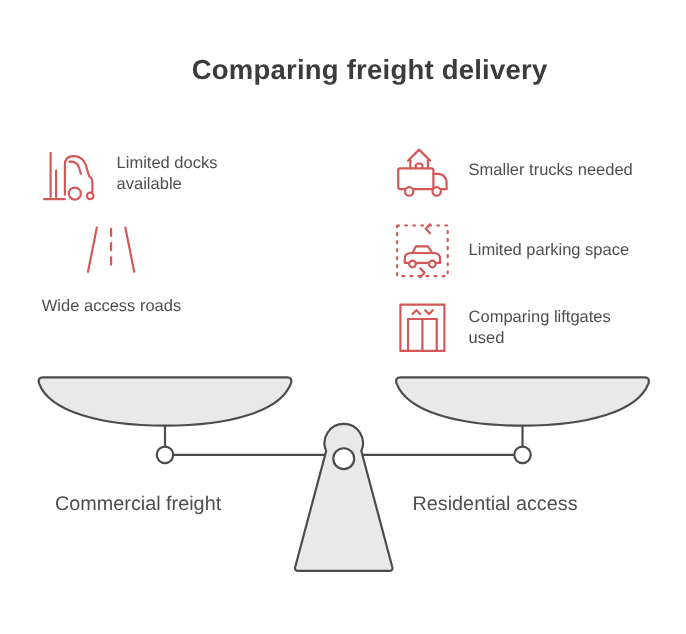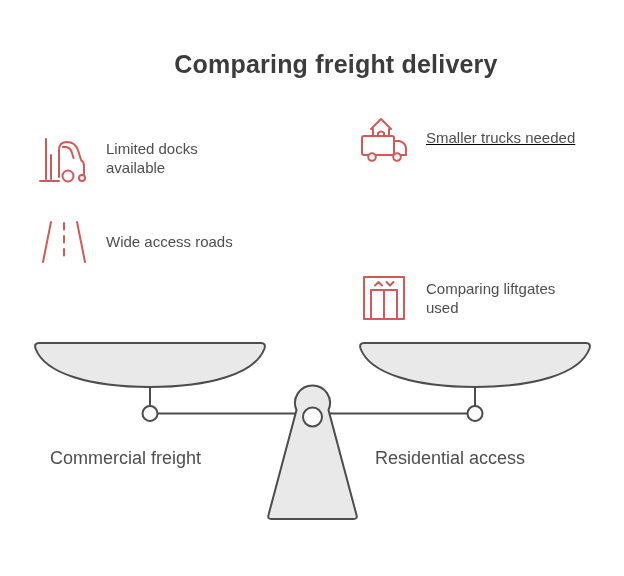--- a/index.html
+++ b/index.html
@@ -9,23 +9,23 @@
   }
   .title{
     position:absolute;top:50px;left:0;width:624px;text-align:center;
     font-size:25px;font-weight:600;color:#3c3c3c;letter-spacing:.2px;padding-left:24px;
   }
   .feature{position:absolute;display:flex;align-items:center;gap:16px;height:56px;}
   .feature .icon{width:52px;height:52px;flex:none;color:#d45858;}
   .feature .icon svg{display:block;width:52px;height:52px;}
   .feature .label{font-size:15px;line-height:19.5px;color:#4e4e4e;max-width:150px;}
   #row-l1{left:38px;top:130px;}
-  #row-l2{left:38px;top:214px;}
+  #row-l2{left:38px;top:201px;flex-direction:column;}
   #row-l3{left:38px;top:272px;}
-  #row-r1{left:358px;top:110px;text-decoration:underline;}
+  #row-r1{left:358px;top:127px;}
   #row-r2{left:358px;top:200px;}
   #row-r3{left:358px;top:270px;}
   .side-label{
     position:absolute;top:448px;width:200px;
     font-size:18px;color:#4e4e4e;
   }
   #label-left{left:50px;}
   #label-right{left:375px;}
   .scale-svg{position:absolute;left:0;top:338px;}
   .ic{fill:none;stroke:currentColor;stroke-width:2;stroke-linecap:round;stroke-linejoin:round;}
@@ -73,20 +73,34 @@
         <path d="M20 24 V21 Q23 18 26 21 V24"></path>
         <rect x="4" y="24" width="32" height="19" rx="2"></rect>
         <path d="M36 29 H41 Q47 30 48 36 V43 H36"></path>
         <circle cx="14" cy="45" r="3.8" fill="#ffffff"></circle>
         <circle cx="39" cy="45" r="3.8" fill="#ffffff"></circle>
       </svg>
     </span>
     <span class="label">Smaller trucks needed</span>
   </div>
 
+  <div class="feature" id="row-r2">
+    <span class="icon">
+      <svg viewBox="0 0 52 52" class="ic">
+        <rect x="3" y="3" width="46" height="46" stroke-dasharray="1.8 5.5"></rect>
+        <path d="M33 2 L29 6 L33 10"></path>
+        <path d="M24 42 L28 46 L24 50"></path>
+        <path d="M17 28 L20 22 H31 L35 28"></path>
+        <path d="M10 37 V33 Q10 28 16 28 H36 Q42 28 42 33 V37 Z"></path>
+        <circle cx="17" cy="38" r="3" fill="#ffffff"></circle>
+        <circle cx="35" cy="38" r="3" fill="#ffffff"></circle>
+      </svg>
+    </span>
+    <span class="label">Limited parking space</span>
+  </div>
 
   <div class="feature" id="row-r3">
     <span class="icon">
       <svg viewBox="0 0 52 52" class="ic">
         <rect x="6" y="5" width="40" height="42"></rect>
         <path d="M13 18 H39"></path>
         <path d="M13 18 V47"></path>
         <path d="M39 18 V47"></path>
         <path d="M26 18 V47"></path>
         <path d="M17 13.5 L20.5 10 L24 13.5"></path>

